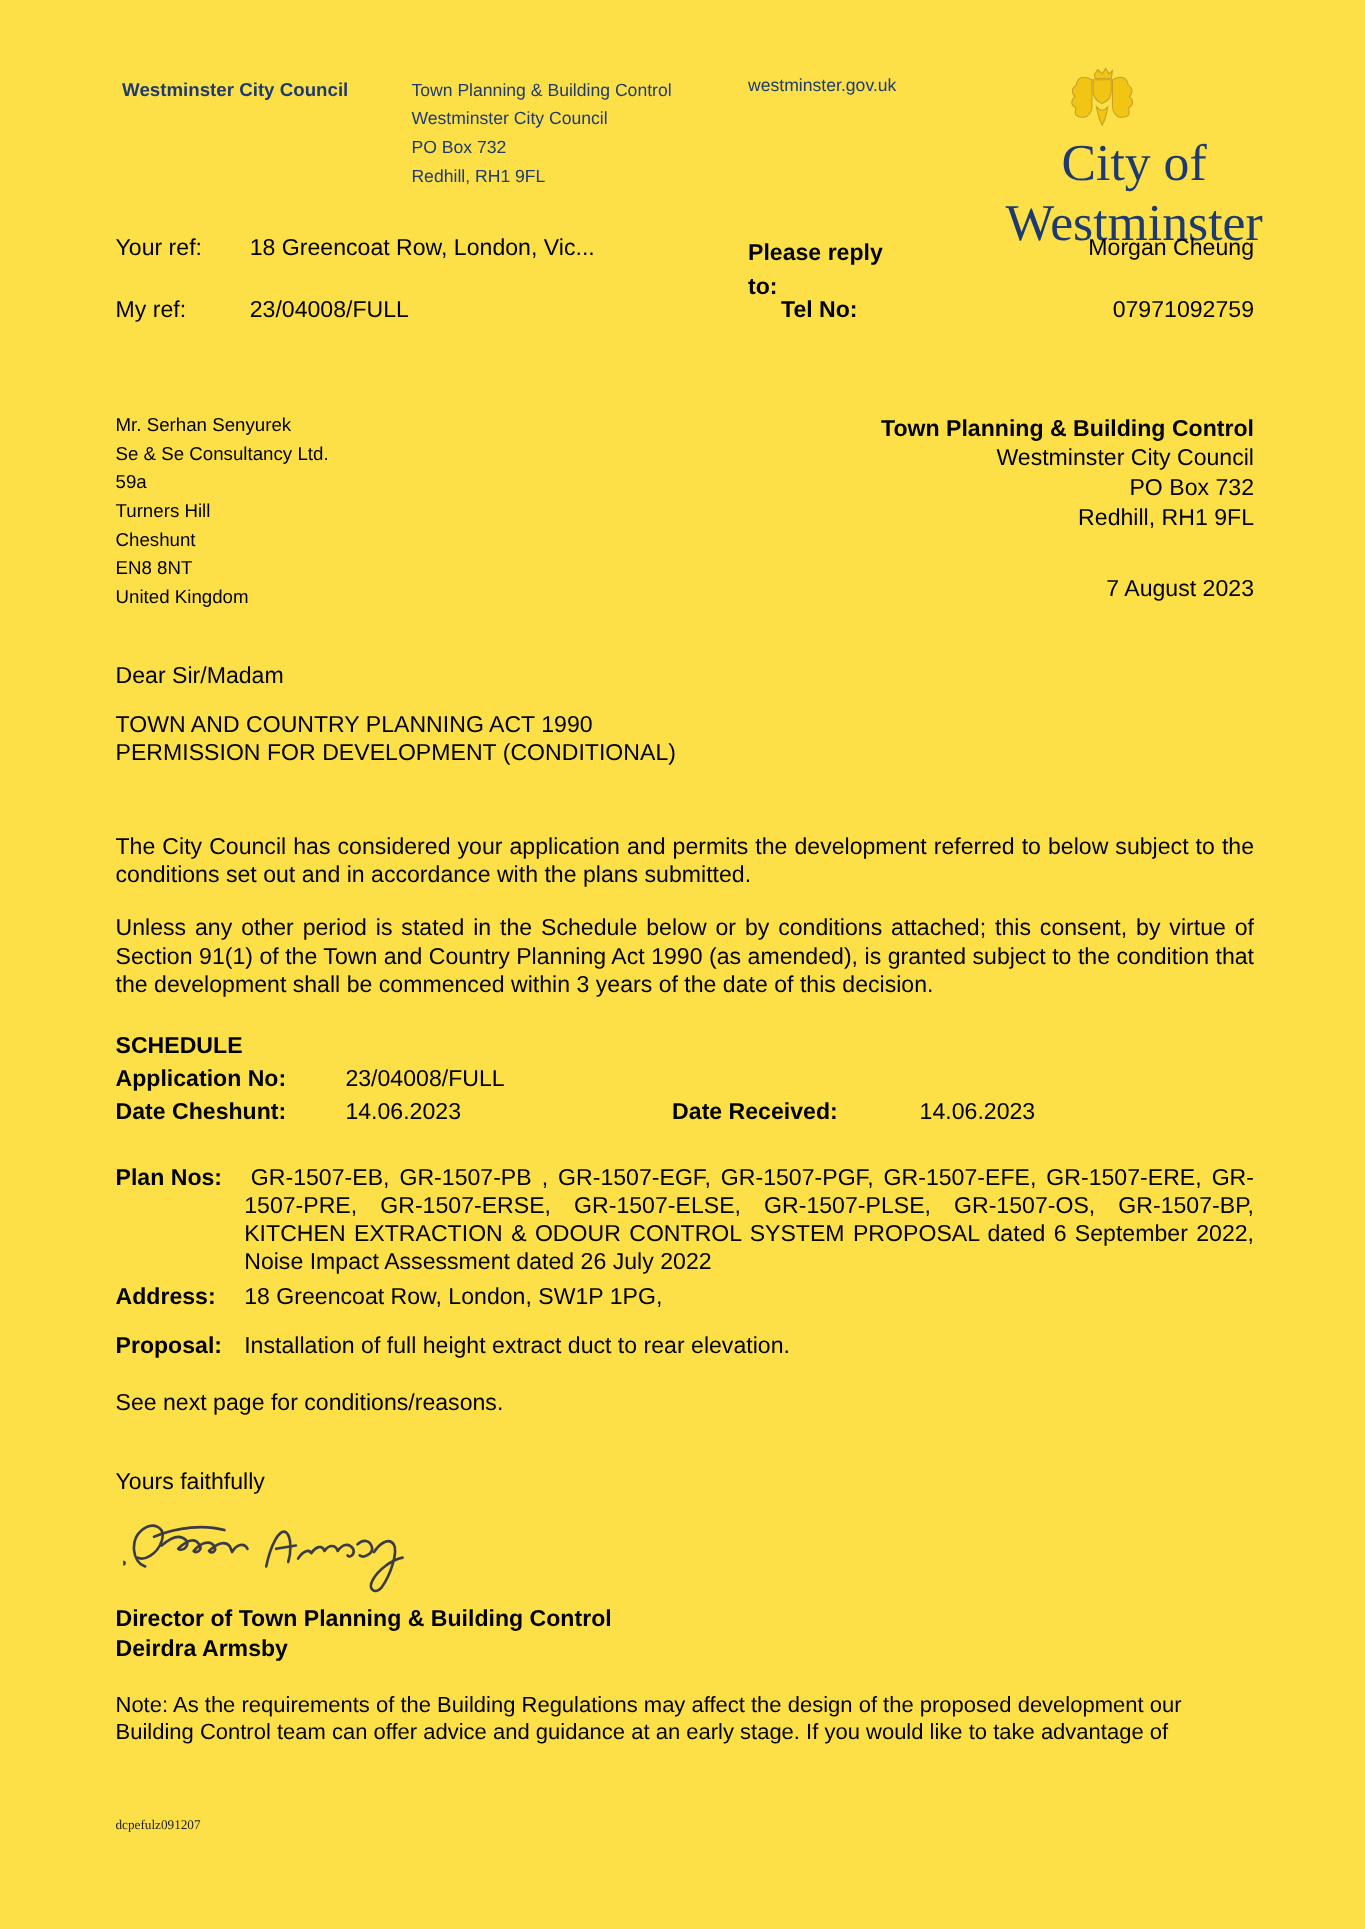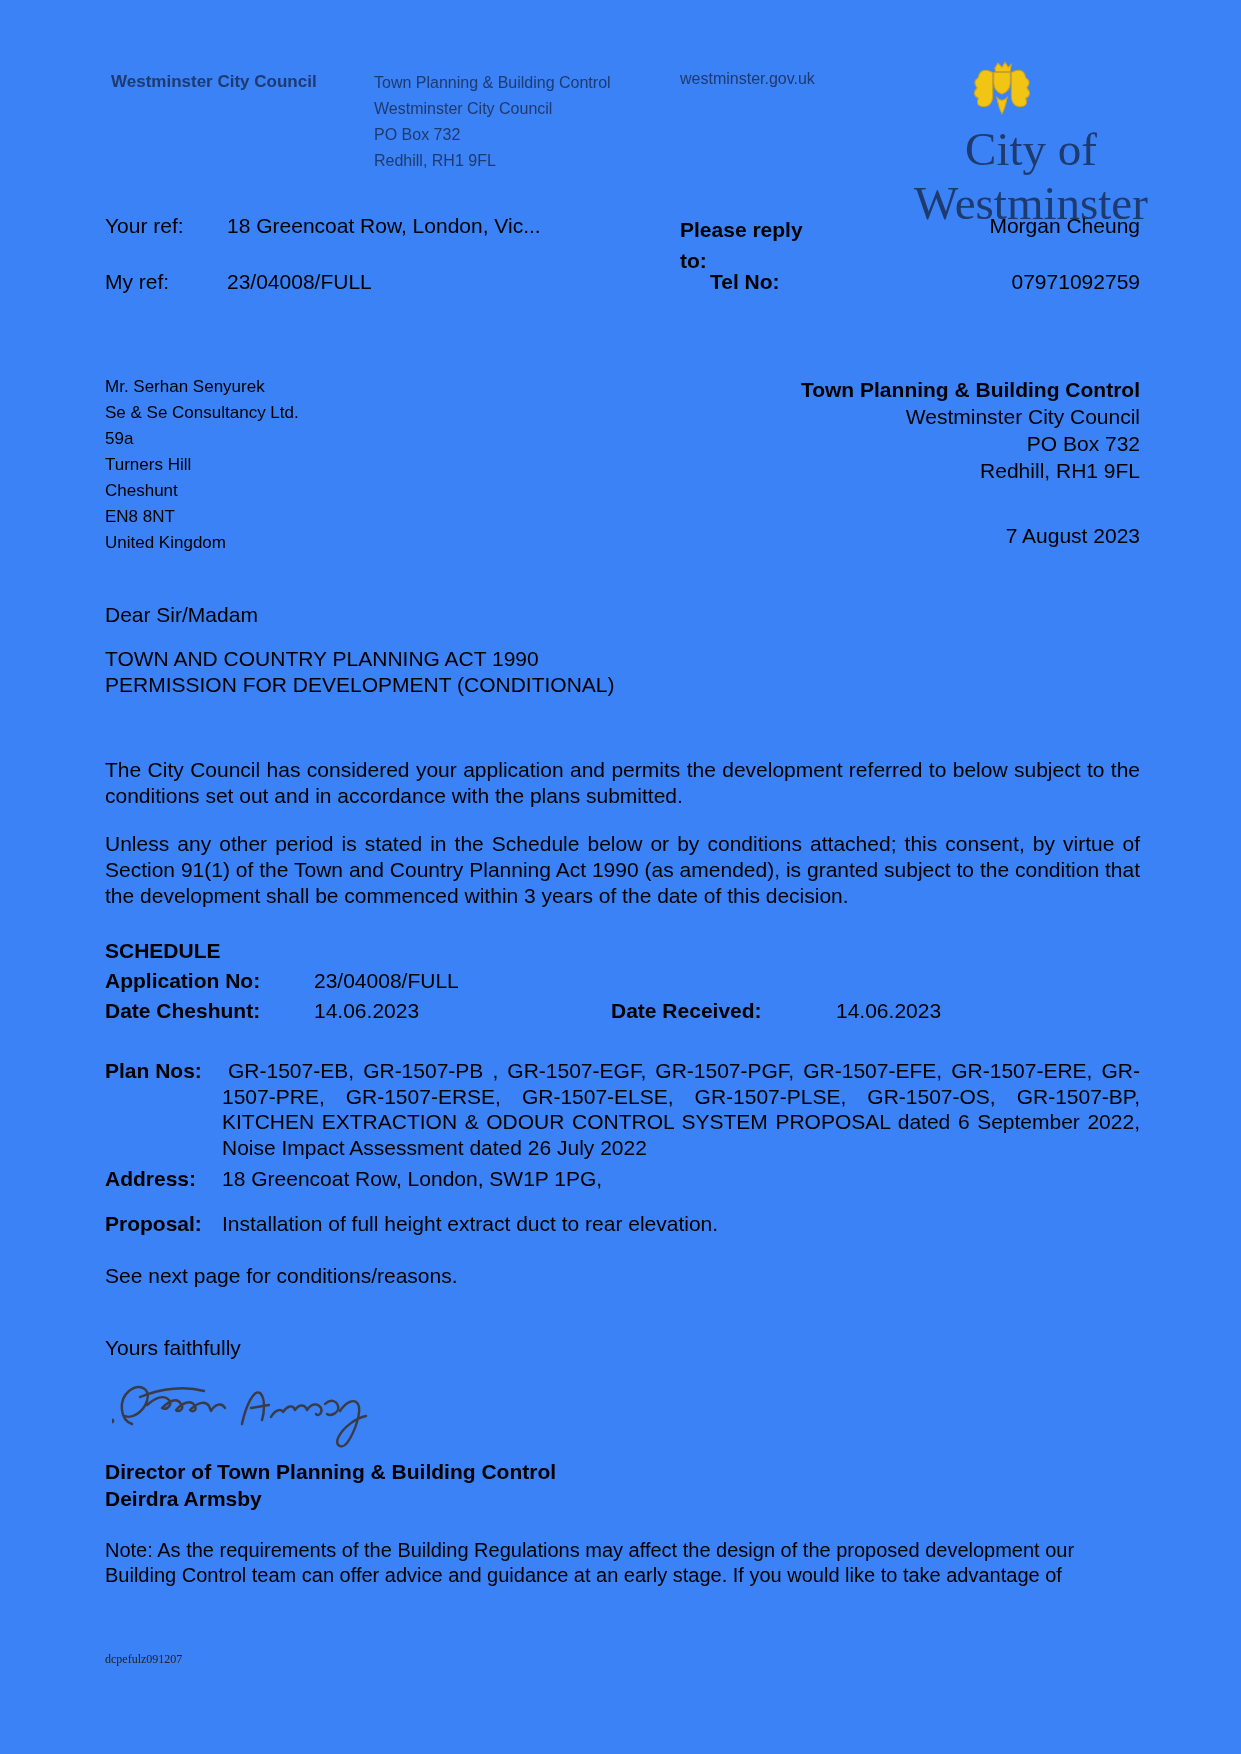--- a/index.html
+++ b/index.html
@@ -1,19 +1,19 @@
 <!DOCTYPE html>
 <html><head>
 <meta charset="utf-8">
 <style>
   html,body{margin:0;padding:0;background:#ffffff;}
   .page{
     position:relative;
     width:1241px;height:1754px;
-    background:#3b82f6;
+    background:#fde047;
     font-family:"Liberation Sans","DejaVu Sans",sans-serif;
     color:#000;
     overflow:hidden;
   }
   .abs{position:absolute;}
   
   .council-name{left:111px;top:72px;font-size:17px;font-weight:bold;color:#1E3A6E;}
   .dept-address{left:374px;top:70px;font-size:16px;line-height:26px;color:#1E3A6E;}
   .website{left:680px;top:70px;font-size:16px;color:#1E3A6E;}
   .crest{left:970px;top:60px;width:64px;height:60px;}

